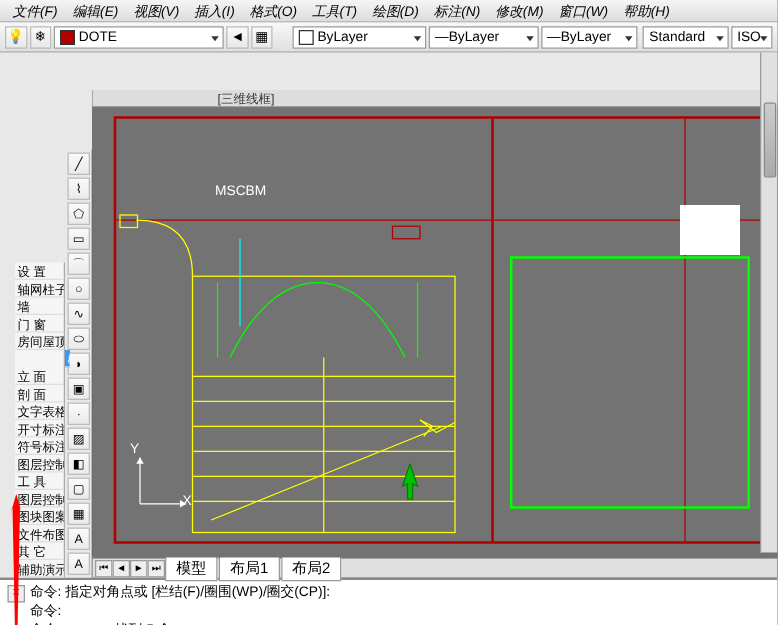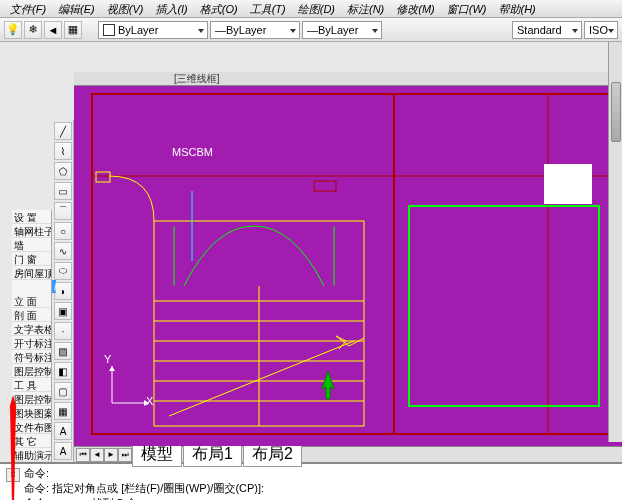--- a/index.html
+++ b/index.html
@@ -14,25 +14,25 @@
 .main { display: flex; height: 420px; align-items: flex-end; }
 .side-panel { width: 12px; background: #e8e8e8; border-right: 1px solid #aaa; }
 .side-list { width: 40px; background: #f5f5f5; border-right: 1px solid #aaa; position: relative; }
 .side-list .item { height: 14px; padding: 1px 2px; border-bottom: 1px solid #ddd; overflow: hidden; white-space: nowrap; font-size: 10px; }
 .side-list .item.sel { background: #3399ff; color: #fff; margin-left: 40px; }
 .red-arrow { position: absolute; left: -4px; top: 185px; width: 10px; height: 160px; pointer-events: none; z-index: 5; }
 .vtb { width: 22px; background: #e8e8e8; border-right: 1px solid #aaa; display: flex; flex-direction: column; padding: 2px; gap: 2px; }
 .vtb .vicon { width: 18px; height: 18px; background: linear-gradient(#fafafa,#eaeaea); border: 1px solid #bbb; display: flex; align-items: center; justify-content: center; font-size: 10px; }
 .canvas-wrap { flex: 1; display: flex; flex-direction: column; background: #000; position: relative; }
 .canvas-head { height: 14px; background: #ddd; border-bottom: 1px solid #888; padding-left: 100px; font-size: 10px; color: #333; }
-.canvas { flex: 1; background: #a21caf; position: relative; overflow: hidden; }
+.canvas { flex: 1; background: #737373; position: relative; overflow: hidden; }
 .ucs { position: absolute; left: 30px; bottom: 35px; color: #fff; font-size: 12px; }
 .green-arrow { position: absolute; left: 244px; bottom: 45px; }
 .tabs { height: 16px; background: #e0e0e0; display: flex; align-items: center; padding-left: 2px; border-top: 1px solid #888; }
-.tabs .tab { padding: 1px 8px; border: 1px solid #999; background: #fff; margin-right: 1px; font-size: 16px; }
+.tabs .tab { padding: 1px 8px; border: 1px solid #999; background: #fff; margin-right: 1px; font-size: 12px; }
 .tabs .nav { width: 14px; height: 14px; background: #eee; border: 1px solid #999; display: flex; align-items: center; justify-content: center; font-size: 8px; }
 .cmdbar { height: 40px; background: #fff; border-top: 2px solid #888; padding: 2px 6px; font-size: 11px; overflow: hidden; display: flex; }
 .cmd-x { width: 14px; height: 14px; margin: 2px 4px 0 0; background: #eee; border: 1px solid #999; text-align: center; line-height: 12px; font-size: 10px; }
 .cmd-lines { flex: 1; }
 .scroll-v { position: absolute; right: 0; top: 42px; width: 14px; height: 400px; background: #e0e0e0; border-left: 1px solid #999; }
 .scroll-thumb { position: absolute; left: 2px; top: 40px; width: 10px; height: 60px; background: linear-gradient(#ccc,#aaa); border: 1px solid #888; border-radius: 2px; }
 svg { display: block; }
 </style>
 </head>
 <body>
@@ -47,20 +47,24 @@
   <span>绘图(D)</span>
   <span>标注(N)</span>
   <span>修改(M)</span>
   <span>窗口(W)</span>
   <span>帮助(H)</span>
 </div>
 
 <div class="toolbar1">
   <div class="tb-icon">💡</div>
   <div class="tb-icon">❄</div>
+  <div class="tb-drop" style="width:140px">
+    <div class="layer-swatch" style="background:#b00000"></div>
+    <span>DOTE</span>
+  </div>
   <div class="tb-icon">◄</div>
   <div class="tb-icon">▦</div>
   <div style="width:12px"></div>
   <div class="tb-drop" style="width:110px">
     <div class="layer-swatch" style="background:#fff"></div>
     <span>ByLayer</span>
   </div>
   <div class="tb-drop" style="width:90px">
     <span>— </span>
       <span>ByLayer</span>
@@ -194,21 +198,21 @@
       <div class="tab">模型</div>
       <div class="tab">布局1</div>
       <div class="tab">布局2</div>
     </div>
   </div>
 </div>
 
 <div class="cmdbar">
   <div class="cmd-x">×</div>
   <div class="cmd-lines">
+    <div>命令: 指定对角点或 [栏结(F)/圈围(WP)/圈交(CP)]:</div>
     <div>命令:</div>
-    <div>命令: 指定对角点或 [栏结(F)/圈围(WP)/圈交(CP)]:</div>
     <div>命令: _.erase 找到 5 个</div>
   </div>
 </div>
 
 <div class="scroll-v">
   <div class="scroll-thumb"></div>
 </div>
 
 </body></html>

